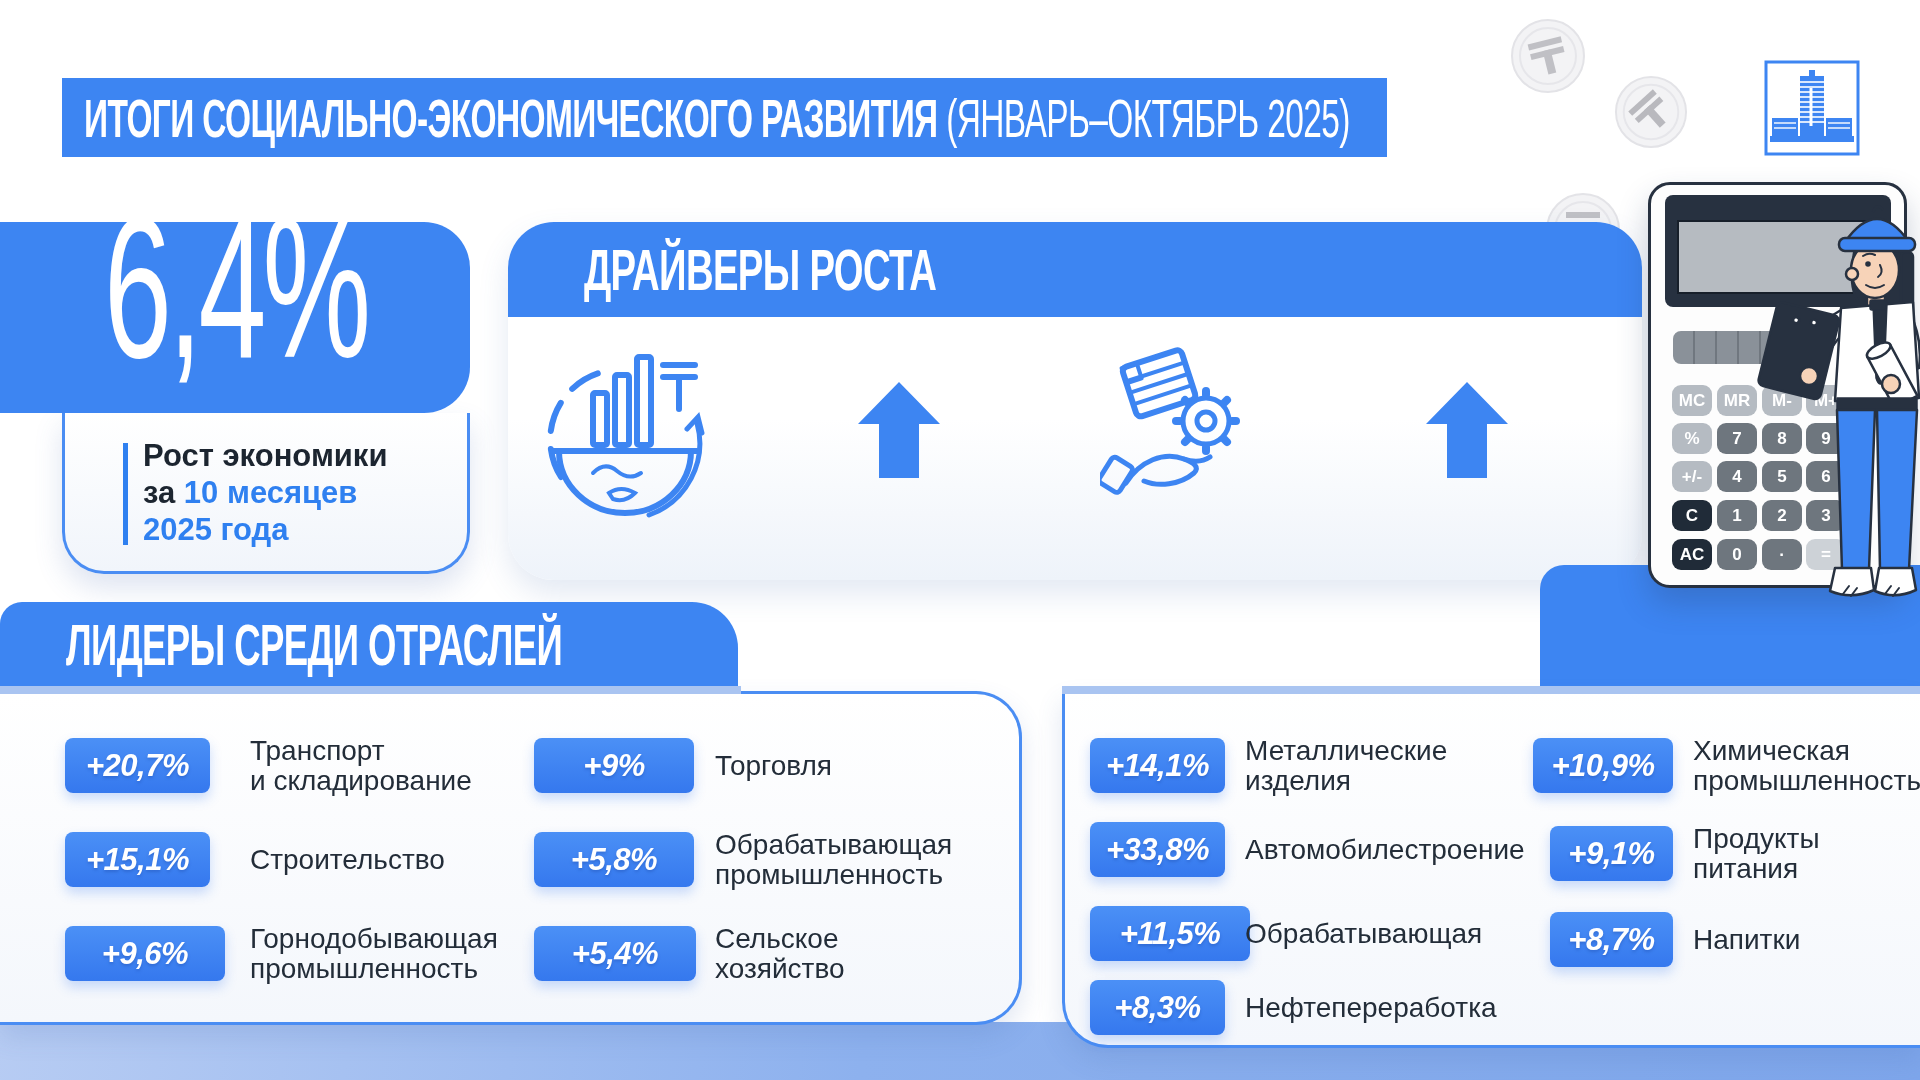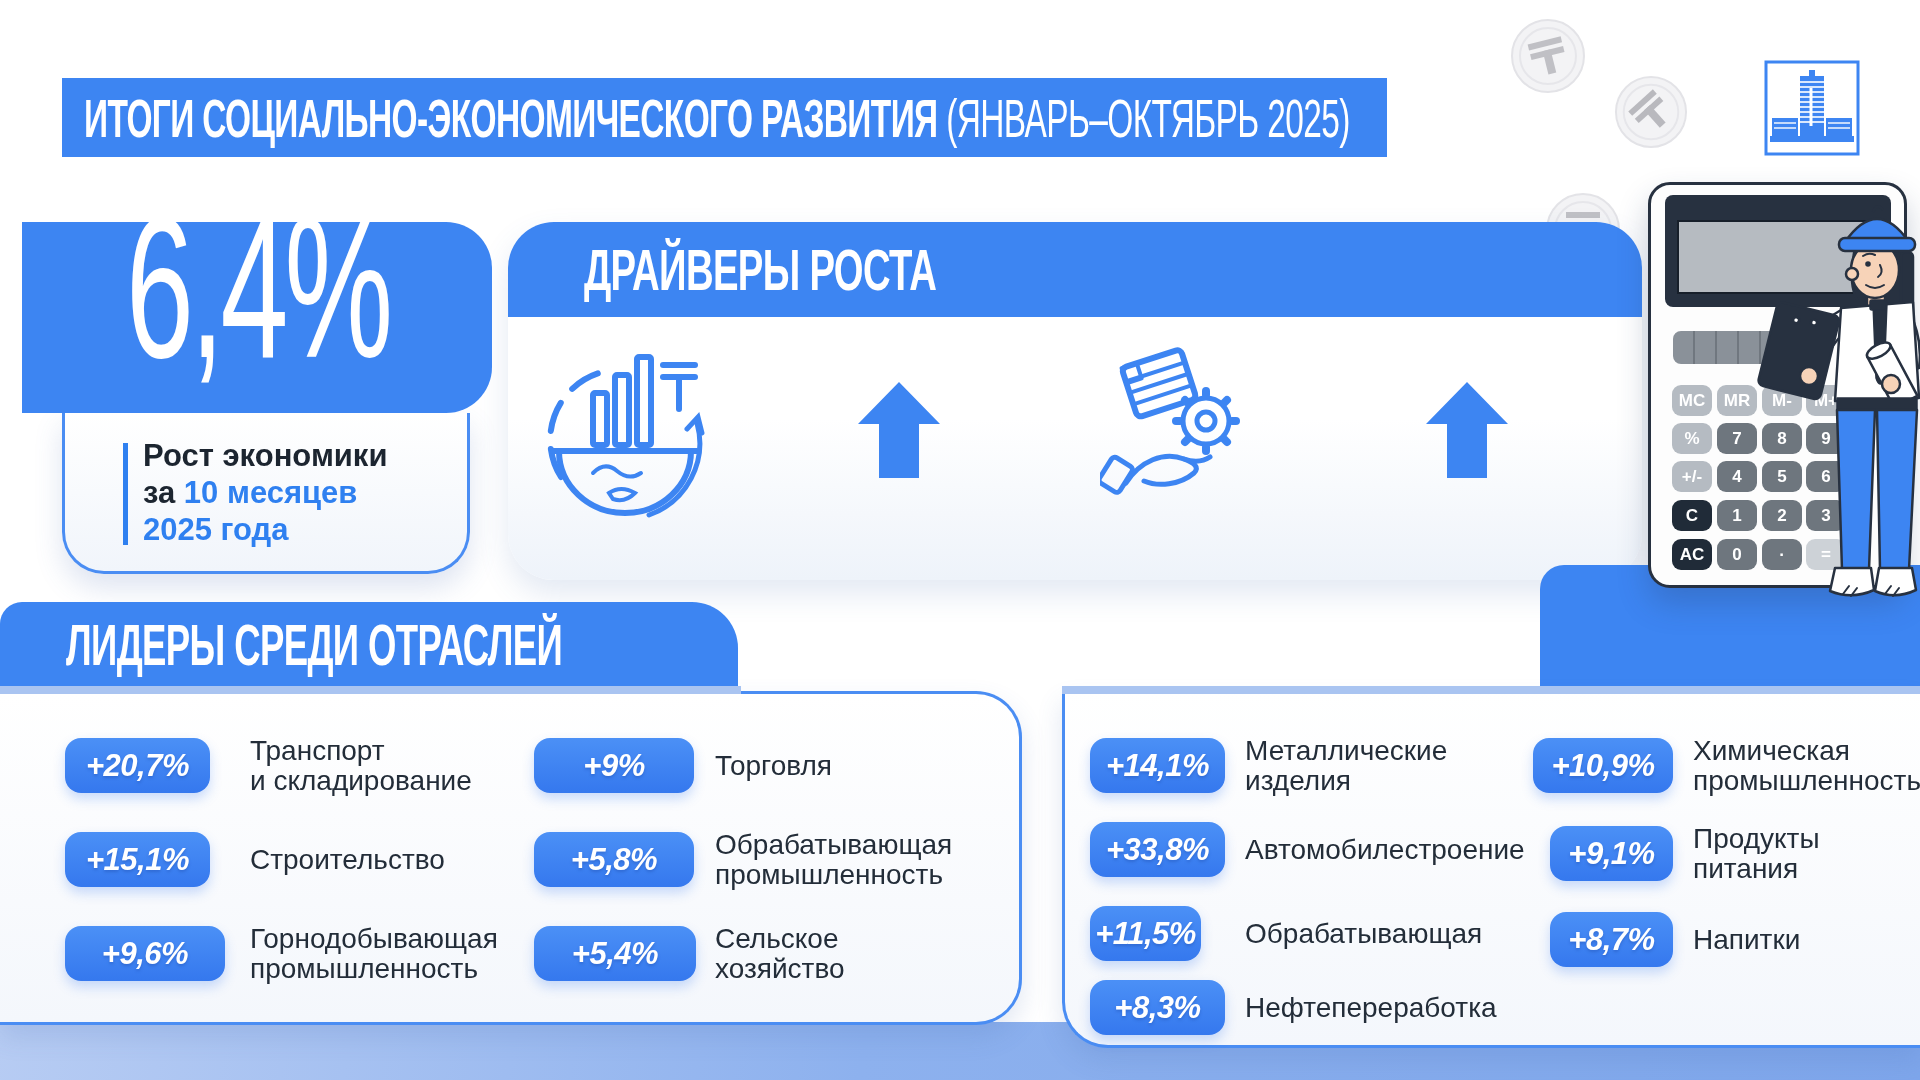--- a/index.html
+++ b/index.html
@@ -20,21 +20,21 @@
     letter-spacing:-2px; line-height:1; white-space:nowrap; }
 
   
   .header-bar { left:62px; top:78px; width:1325px; height:79px; background:#3d85f2;
     display:flex; align-items:center; padding-left:22px; z-index:2; }
   .header-bar .ttl { transform:scaleX(0.62); font-size:54px; }
   .header-bar .period { font-weight:400; }
 
   
   .stat-box { left:0; top:222px; width:470px; height:191px; background:#3d85f2;
-    border-radius:0 46px 46px 0; z-index:3;margin-left:22px; }
+    border-radius:0 46px 46px 0; z-index:3; }
   .stat-value { position:absolute; left:104px; top:-34px; font-size:200px; line-height:1;
     color:#fff; transform:scaleX(0.61); transform-origin:left top; letter-spacing:-6px; }
   .stat-card { left:62px; top:413px; width:408px; height:161px;
     background:linear-gradient(180deg,#ffffff,#f1f5fb);
     border:3px solid #4a8df3; border-top:none; border-radius:0 0 42px 42px;
     box-shadow:0 14px 28px rgba(70,105,175,.18); z-index:2; }
   .accent-bar { position:absolute; left:58px; top:30px; width:5px; height:102px; background:#2f80f0; }
   .stat-caption { position:absolute; left:78px; top:24px; font-size:31px; line-height:37px;
     font-weight:700; color:#1c2530; }
   .hl { color:#2f80f0; }
@@ -58,21 +58,21 @@
     background:linear-gradient(180deg,#ffffff,#f4f7fc);
     border:3px solid #4a8df3; border-left:none; border-radius:0 46px 46px 0;
     box-shadow:0 12px 26px rgba(70,105,175,.16); z-index:2; }
   .head-right { left:1062px; top:602px; width:858px; height:84px; background:#3d85f2;
     border-radius:46px 0 0 0; display:flex; align-items:center; padding-left:38px; z-index:3; }
   .card-right { left:1062px; top:691px; width:858px; height:357px;
     background:linear-gradient(180deg,#ffffff,#f4f7fc);
     border:3px solid #4a8df3; border-right:none; border-top:none; border-radius:0 0 0 46px;
     box-shadow:0 12px 26px rgba(70,105,175,.16); z-index:2; }
 
-  .badge { background:linear-gradient(180deg,#4b90f6,#3578ee); border-radius:16px;
+  .badge { background:linear-gradient(180deg,#4b90f6,#3578ee); border-radius:8px;
     display:flex; align-items:center; justify-content:center; height:55px; z-index:5;
     box-shadow:0 6px 12px rgba(53,120,238,.25); }
   .badge span { color:#fff; font-size:31px; font-weight:700; font-style:italic;
     letter-spacing:-0.5px; text-shadow:0 2px 3px rgba(30,70,160,.35); }
   .badge-label { display:flex; flex-direction:column; justify-content:center; height:55px;
     font-size:28px; line-height:30px; font-weight:500; color:#232d39; z-index:5; white-space:nowrap; }
 
   
   .calc-step { left:1540px; top:565px; width:380px; height:130px; background:#3d85f2;
     border-radius:24px 0 0 0; z-index:2; }
@@ -296,21 +296,21 @@
       <div>Металлические</div>
       <div>изделия</div>
     </div>
   <div class="abs badge" style="left:1090px;top:822px;width:135px">
       <span>+33,8%</span>
     </div>
   <div class="abs badge-label" style="left:1245px;top:822px">
       <div>Автомобилестроение</div>
       <div></div>
     </div>
-  <div class="abs badge" style="left:1090px;top:906px;width:111px">
+  <div class="abs badge" style="left:1090px;top:906px;width:160px">
       <span>+11,5%</span>
     </div>
   <div class="abs badge-label" style="left:1245px;top:906px">
       <div>Обрабатывающая</div>
       <div></div>
     </div>
   <div class="abs badge" style="left:1090px;top:980px;width:135px">
       <span>+8,3%</span>
     </div>
   <div class="abs badge-label" style="left:1245px;top:980px">

